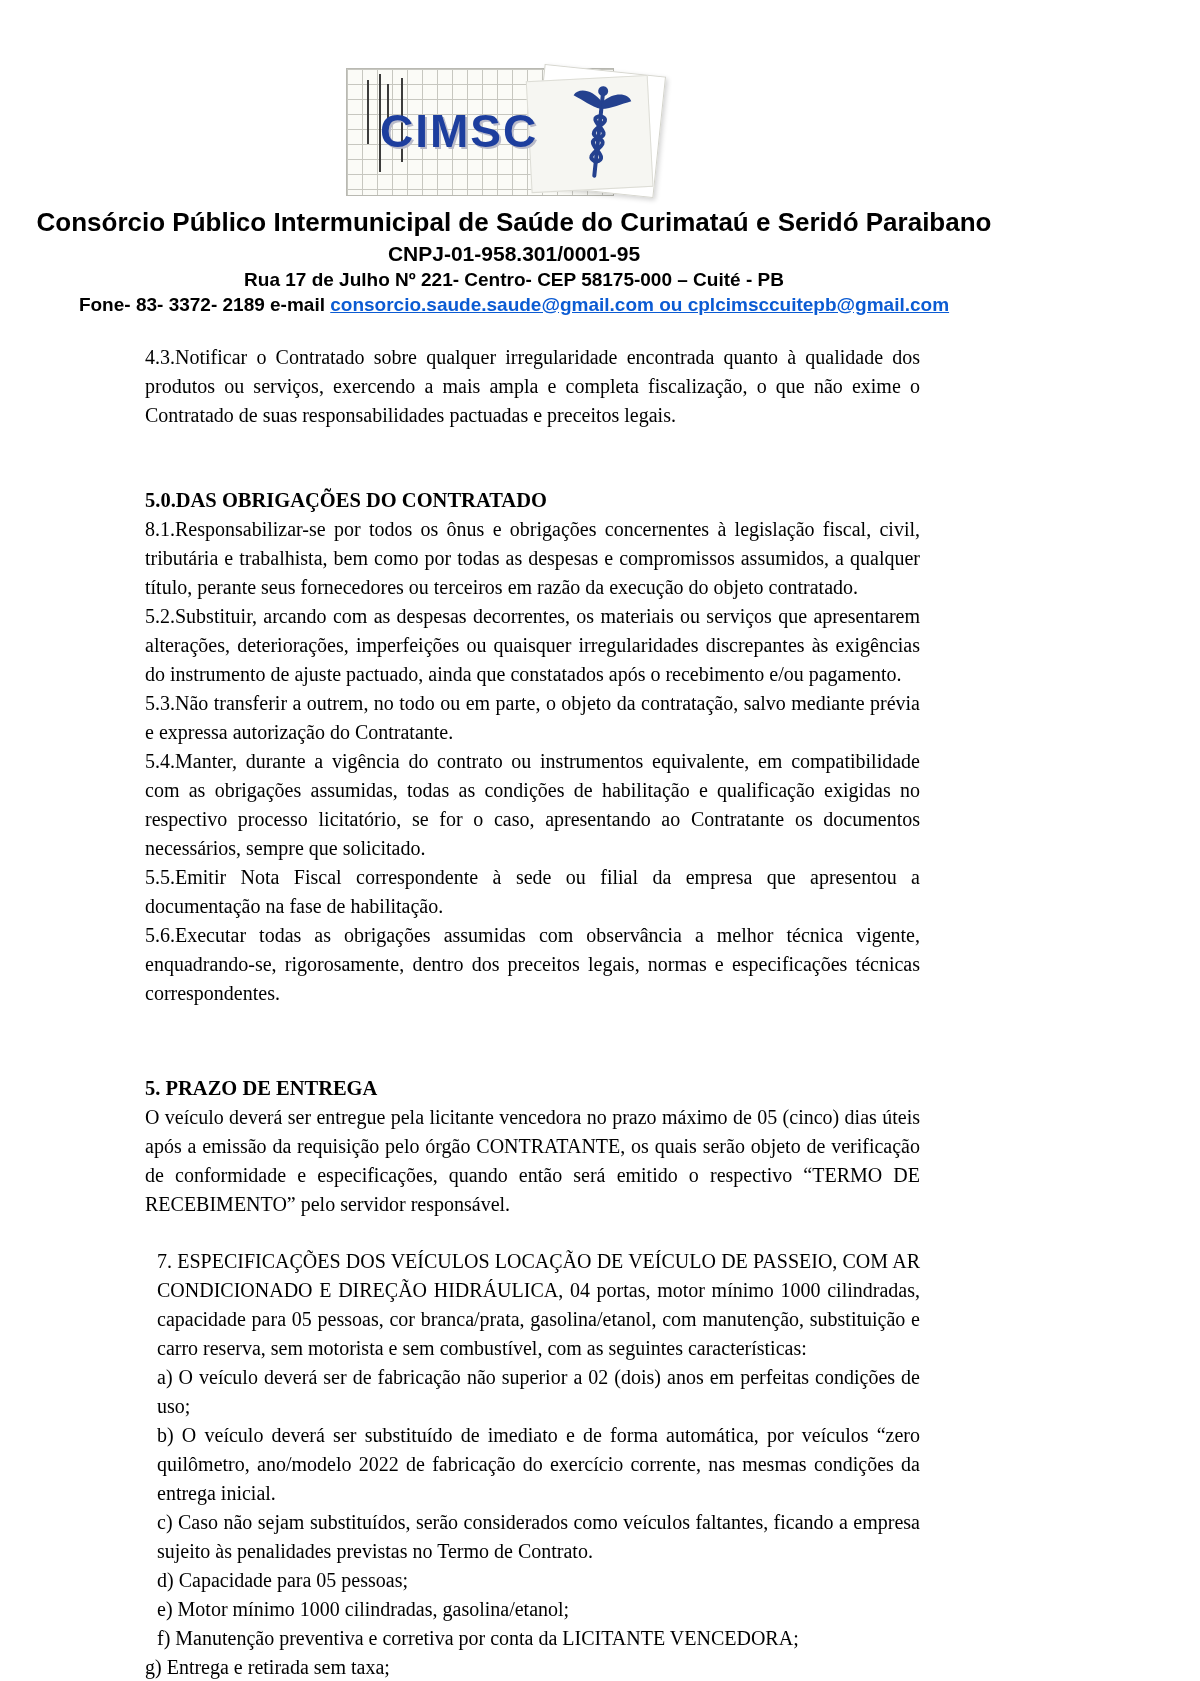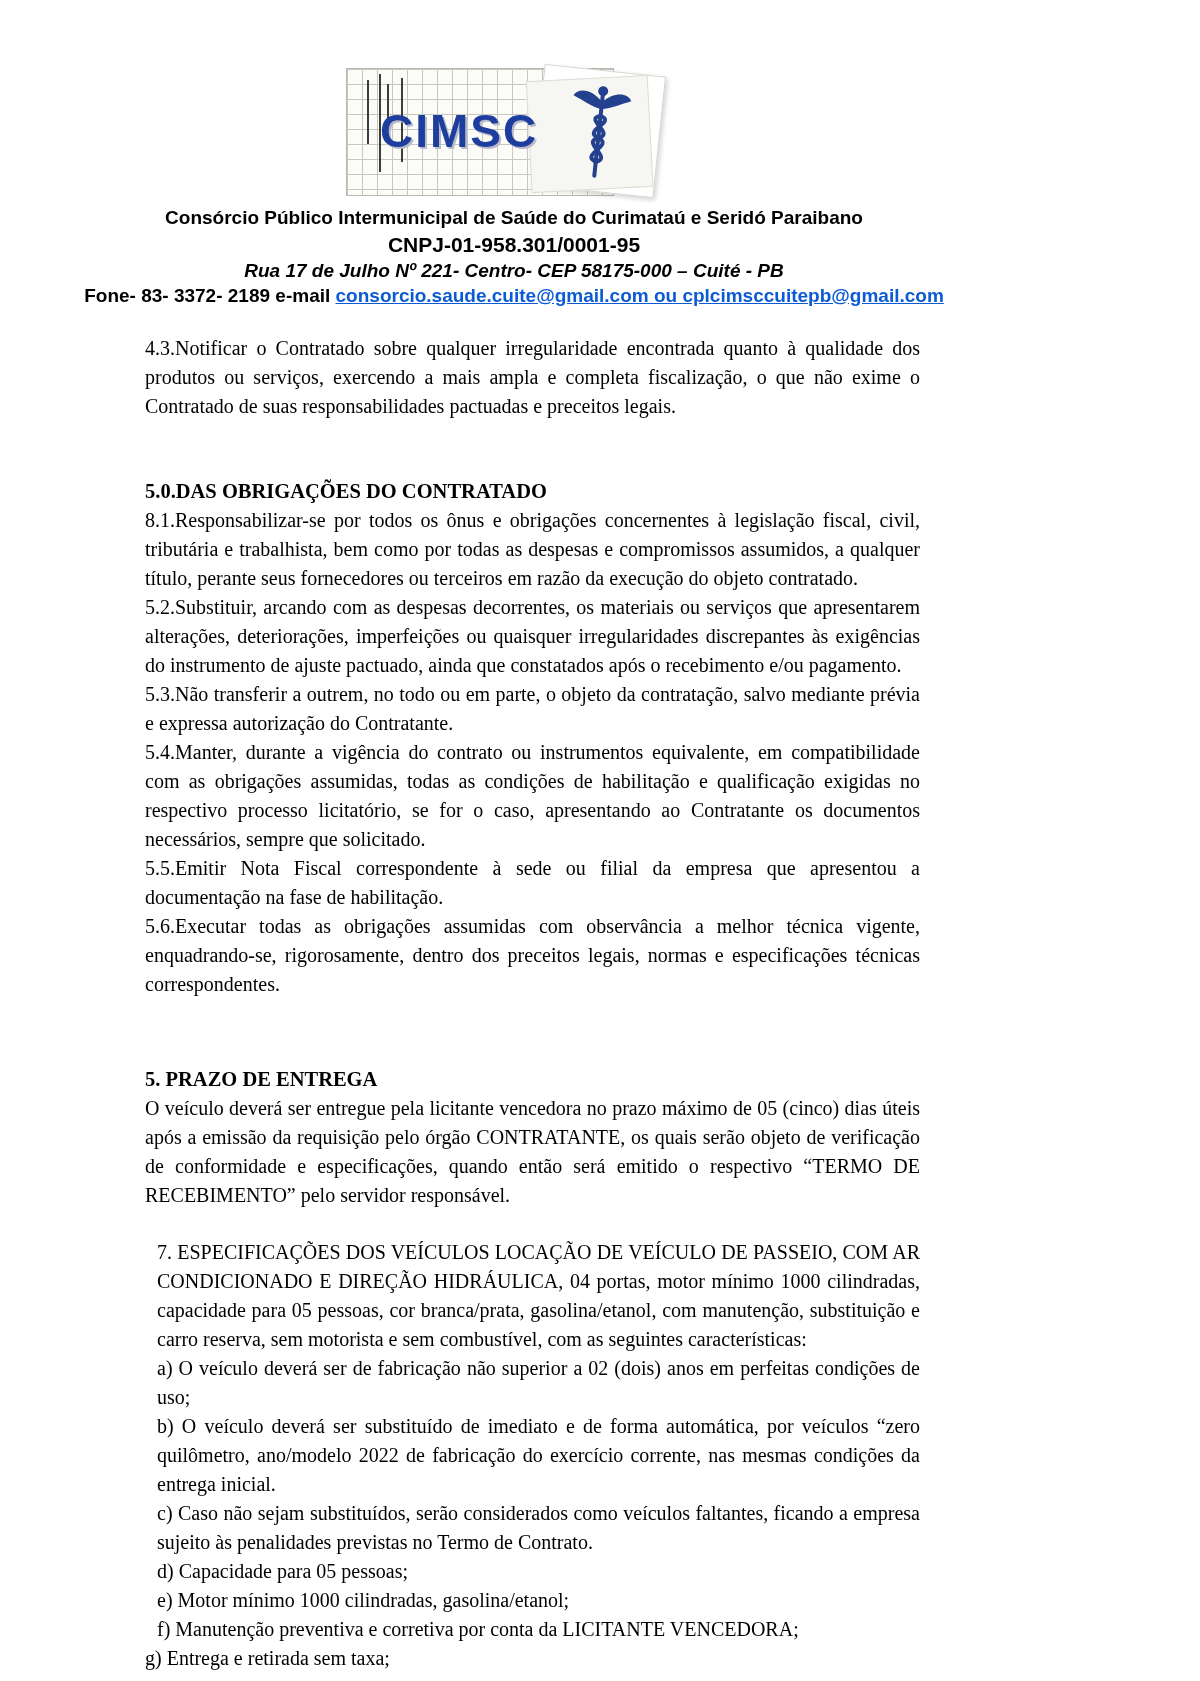--- a/index.html
+++ b/index.html
@@ -65,23 +65,23 @@
   .caduceus-card::before {
     content: "";
     position: absolute;
     left: -10px; top: 8px;
     width: 120px; height: 110px;
     background: #f6f6f2;
     border: 1px solid #ddddd6;
     transform: rotate(-9deg);
     z-index: -1;
   }
-  .org-name   { font-size: 19px;   margin-top: 9px;  }
+  .org-name   { font-size: 26px;   margin-top: 9px;  }
   .cnpj-line  { font-size: 21px; margin-top: 4px;  }
-  .addr-line  { font-size: 19px;   margin-top: 3px; font-style: italic;  }
+  .addr-line  { font-size: 19px;   margin-top: 3px;  }
   .contact-line { font-size: 19px; margin-top: 3px;  }
   .email-link {
     color: #0b5bd3;
     text-decoration: underline;
     cursor: pointer;
   }
 
   
   .doc-body {
     margin: 27px 108px 0 145px;
@@ -124,21 +124,21 @@
             <circle cx="31" cy="9" r="5"></circle>
             <path d="M31 20 C 20 8, 6 8, 2 16 C 12 20, 20 25, 31 27 Z"></path>
             <path d="M31 20 C 42 8, 56 8, 60 16 C 50 20, 42 25, 31 27 Z"></path>
           </g>
         </svg>
       </div>
     </div>
     <div class="org-name">Consórcio Público Intermunicipal de Saúde do  Curimataú e Seridó Paraibano</div>
     <div class="cnpj-line">CNPJ-01-958.301/0001-95</div>
     <div class="addr-line">Rua 17 de Julho Nº 221-  Centro- CEP 58175-000 – Cuité - PB</div>
-    <div class="contact-line"><span>Fone- 83- 3372- 2189 e-mail </span><a class="email-link">consorcio.saude.cuite@gmail.com ou cplcimsccuitepb@gmail.com</a></div>
+    <div class="contact-line"><span>Fone- 83- 3372- 2189 e-mail </span><a class="email-link">consorcio.saude.saude@gmail.com ou cplcimsccuitepb@gmail.com</a></div>
   </div>
 
   <div class="doc-body">
     <p>4.3.Notificar o Contratado sobre qualquer irregularidade encontrada quanto à qualidade dos produtos ou serviços, exercendo a mais ampla e completa fiscalização, o que não exime o Contratado de suas responsabilidades pactuadas e preceitos legais.</p>
 
     <p class="heading gap-s5">5.0.DAS OBRIGAÇÕES DO CONTRATADO</p>
     <p>8.1.Responsabilizar-se por todos os ônus e obrigações concernentes à legislação fiscal, civil, tributária e trabalhista, bem como por todas as despesas e compromissos assumidos, a qualquer título, perante seus fornecedores ou terceiros em razão da execução do objeto contratado.</p>
     <p>5.2.Substituir, arcando com as despesas decorrentes, os materiais ou serviços que apresentarem alterações, deteriorações, imperfeições ou quaisquer irregularidades discrepantes às exigências do instrumento de ajuste pactuado, ainda que constatados após o recebimento e/ou pagamento.</p>
     <p>5.3.Não transferir a outrem, no todo ou em parte, o objeto da contratação, salvo mediante prévia e expressa autorização do Contratante.</p>
     <p>5.4.Manter, durante a vigência do contrato ou instrumentos equivalente, em compatibilidade com as obrigações assumidas, todas as condições de habilitação e qualificação exigidas no respectivo processo licitatório, se for o caso, apresentando ao Contratante os documentos necessários, sempre que solicitado.</p>

